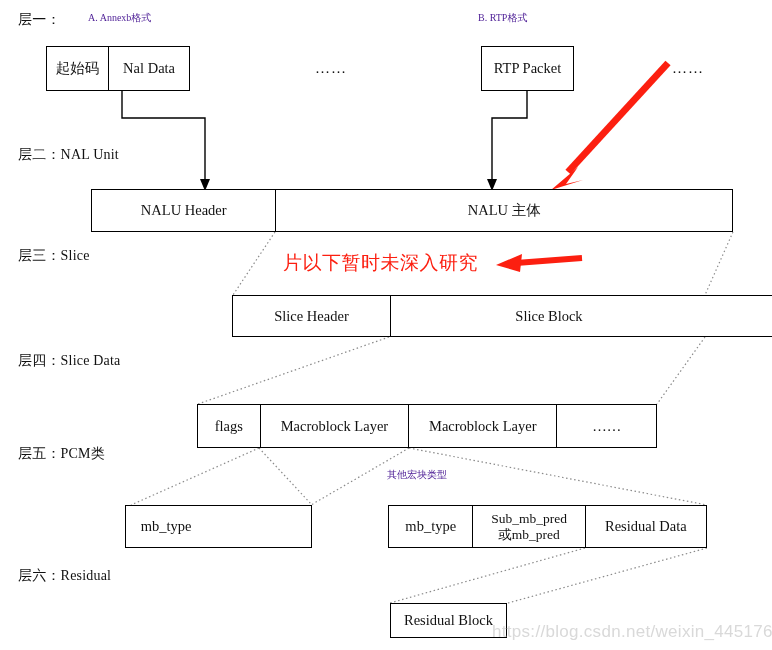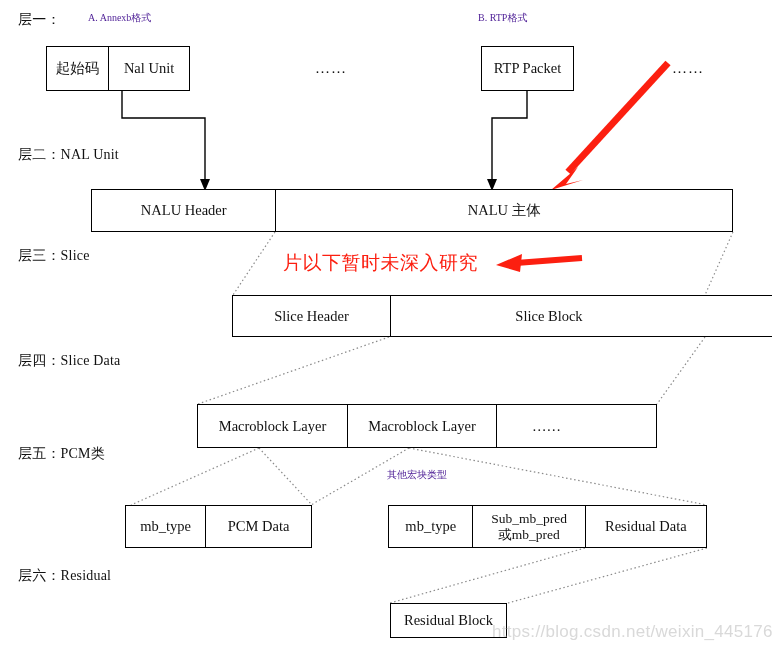--- a/index.html
+++ b/index.html
@@ -134,50 +134,50 @@
   <div class="layer-label" style="left:18px; top:567px;">层六：Residual</div>
 
   <div class="section-title" style="left:88px; top:11px;">A. Annexb格式</div>
   <div class="section-title" style="left:478px; top:11px;">B. RTP格式</div>
 
   <div class="ellipsis" style="left:315px; top:60px;">……</div>
   <div class="ellipsis" style="left:672px; top:60px;">……</div>
 
   <div class="boxrow" style="left:46px; top:46px; width:144px; height:45px;">
     <div class="cell" style="width:62px;">起始码</div>
-    <div class="cell" style="width:82px;">Nal Unit</div>
+    <div class="cell" style="width:82px;">Nal Data</div>
   </div>
 
   <div class="boxrow" style="left:481px; top:46px; width:93px; height:45px;">
     <div class="cell" style="width:93px;">RTP Packet</div>
   </div>
 
   <div class="boxrow" style="left:91px; top:189px; width:642px; height:43px;">
     <div class="cell" style="width:184px;">NALU Header</div>
     <div class="cell" style="width:458px;">NALU 主体</div>
   </div>
 
   <div class="red-note" style="left:283px; top:250px;">片以下暂时未深入研究</div>
 
   <div class="boxrow" style="left:232px; top:295px; width:556px; height:42px;">
     <div class="cell" style="width:157px;">Slice Header</div>
     <div class="cell" style="width:317px;">Slice Block</div>
   </div>
 
   <div class="boxrow" style="left:197px; top:404px; width:460px; height:44px;">
+    <div class="cell" style="width:62px;">flags</div>
     <div class="cell" style="width:149px;">Macroblock Layer</div>
     <div class="cell" style="width:149px;">Macroblock Layer</div>
     <div class="cell" style="width:100px;">……</div>
   </div>
 
   <div class="section-title" style="left:387px; top:468px;">其他宏块类型</div>
 
   <div class="boxrow" style="left:125px; top:505px; width:187px; height:43px;">
     <div class="cell" style="width:80px;">mb_type</div>
-    <div class="cell" style="width:107px;">PCM Data</div>
   </div>
 
   <div class="boxrow" style="left:388px; top:505px; width:319px; height:43px;">
     <div class="cell" style="width:84px;">mb_type</div>
     <div class="cell" style="width:113px; font-size:13.5px;">Sub_mb_pred
 或mb_pred</div>
     <div class="cell" style="width:122px;">Residual Data</div>
   </div>
 
   <div class="boxrow" style="left:390px; top:603px; width:117px; height:35px;">

